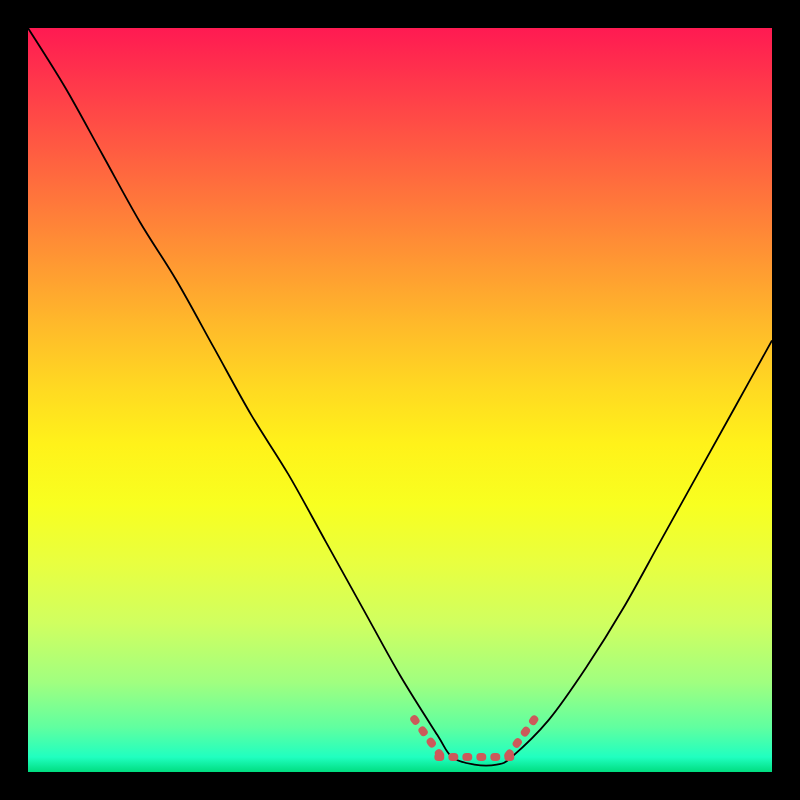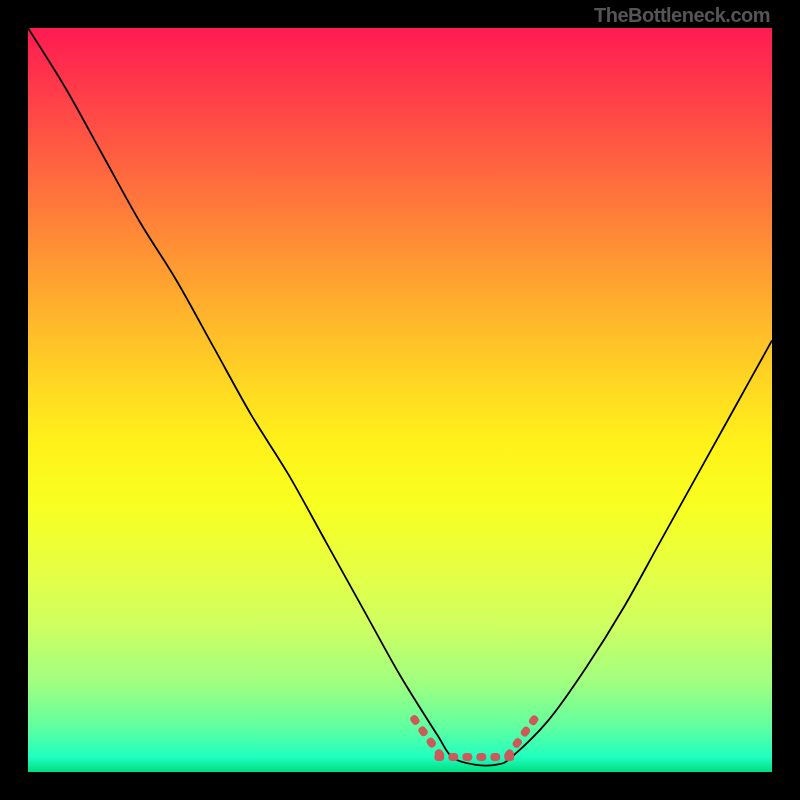--- a/index.html
+++ b/index.html
@@ -67,14 +67,13 @@
 
 <div class="chart-container">
   <div class="plot-area">
     <svg class="curve" viewBox="0 0 744 744" preserveAspectRatio="none">
       <path id="main-curve" class="curve-path" d="M 0 0 C 6.2 9.919999999999996 24.800000000000004 38.43999999999998 37.2 59.51999999999998 C 49.6 80.59999999999998 62.00000000000001 104.16000000000001 74.4 126.48000000000002 C 86.80000000000001 148.80000000000004 99.19999999999999 172.36000000000007 111.6 193.44000000000005 C 124 214.52000000000004 136.4 231.88 148.8 252.95999999999998 C 161.20000000000002 274.03999999999996 173.6 297.6 186 319.92 C 198.4 342.24 210.79999999999998 365.8 223.2 386.88 C 235.6 407.96 247.99999999999997 425.32 260.4 446.4 C 272.79999999999995 467.47999999999996 285.20000000000005 491.04 297.6 513.36 C 310 535.6800000000001 322.40000000000003 558 334.8 580.3199999999999 C 347.2 602.6399999999999 359.6 626.1999999999999 372 647.28 C 384.4 668.36 400.52000000000004 693.16 409.20000000000005 706.8 C 417.88000000000005 720.4399999999999 417.88 724.16 424.08 729.12 C 430.28 734.08 438.96 735.3199999999999 446.4 736.56 C 453.84 737.8 462.52000000000004 737.8 468.72 736.56 C 474.92 735.3199999999999 474.92 736.56 483.6 729.12 C 492.28000000000003 721.6800000000001 508.4 706.8 520.8 691.92 C 533.1999999999999 677.04 545.6 658.44 558 639.84 C 570.4 621.24 582.8000000000001 601.4 595.2 580.3199999999999 C 607.6 559.2399999999999 620 535.6800000000001 632.4 513.36 C 644.8 491.04 657.2 468.71999999999997 669.6 446.4 C 682 424.08 694.4 401.76 706.8 379.44 C 719.1999999999999 357.12 737.8 323.64 744 312.48"></path>
       <path id="tol-left" class="tolerance-dash" d="M 386.32 691.12 L 412.32 727.12"></path>
       <path id="tol-bottom" class="tolerance-dash" d="M 410.32 729.12 L 482.48 729.12"></path>
       <path id="tol-right" class="tolerance-dash" d="M 480.48 727.12 L 506.48 691.12"></path>
     </svg>
   </div>
-  <div class="attribution">TheBottleneck.com</div>
 </div>
 
 </body></html>

